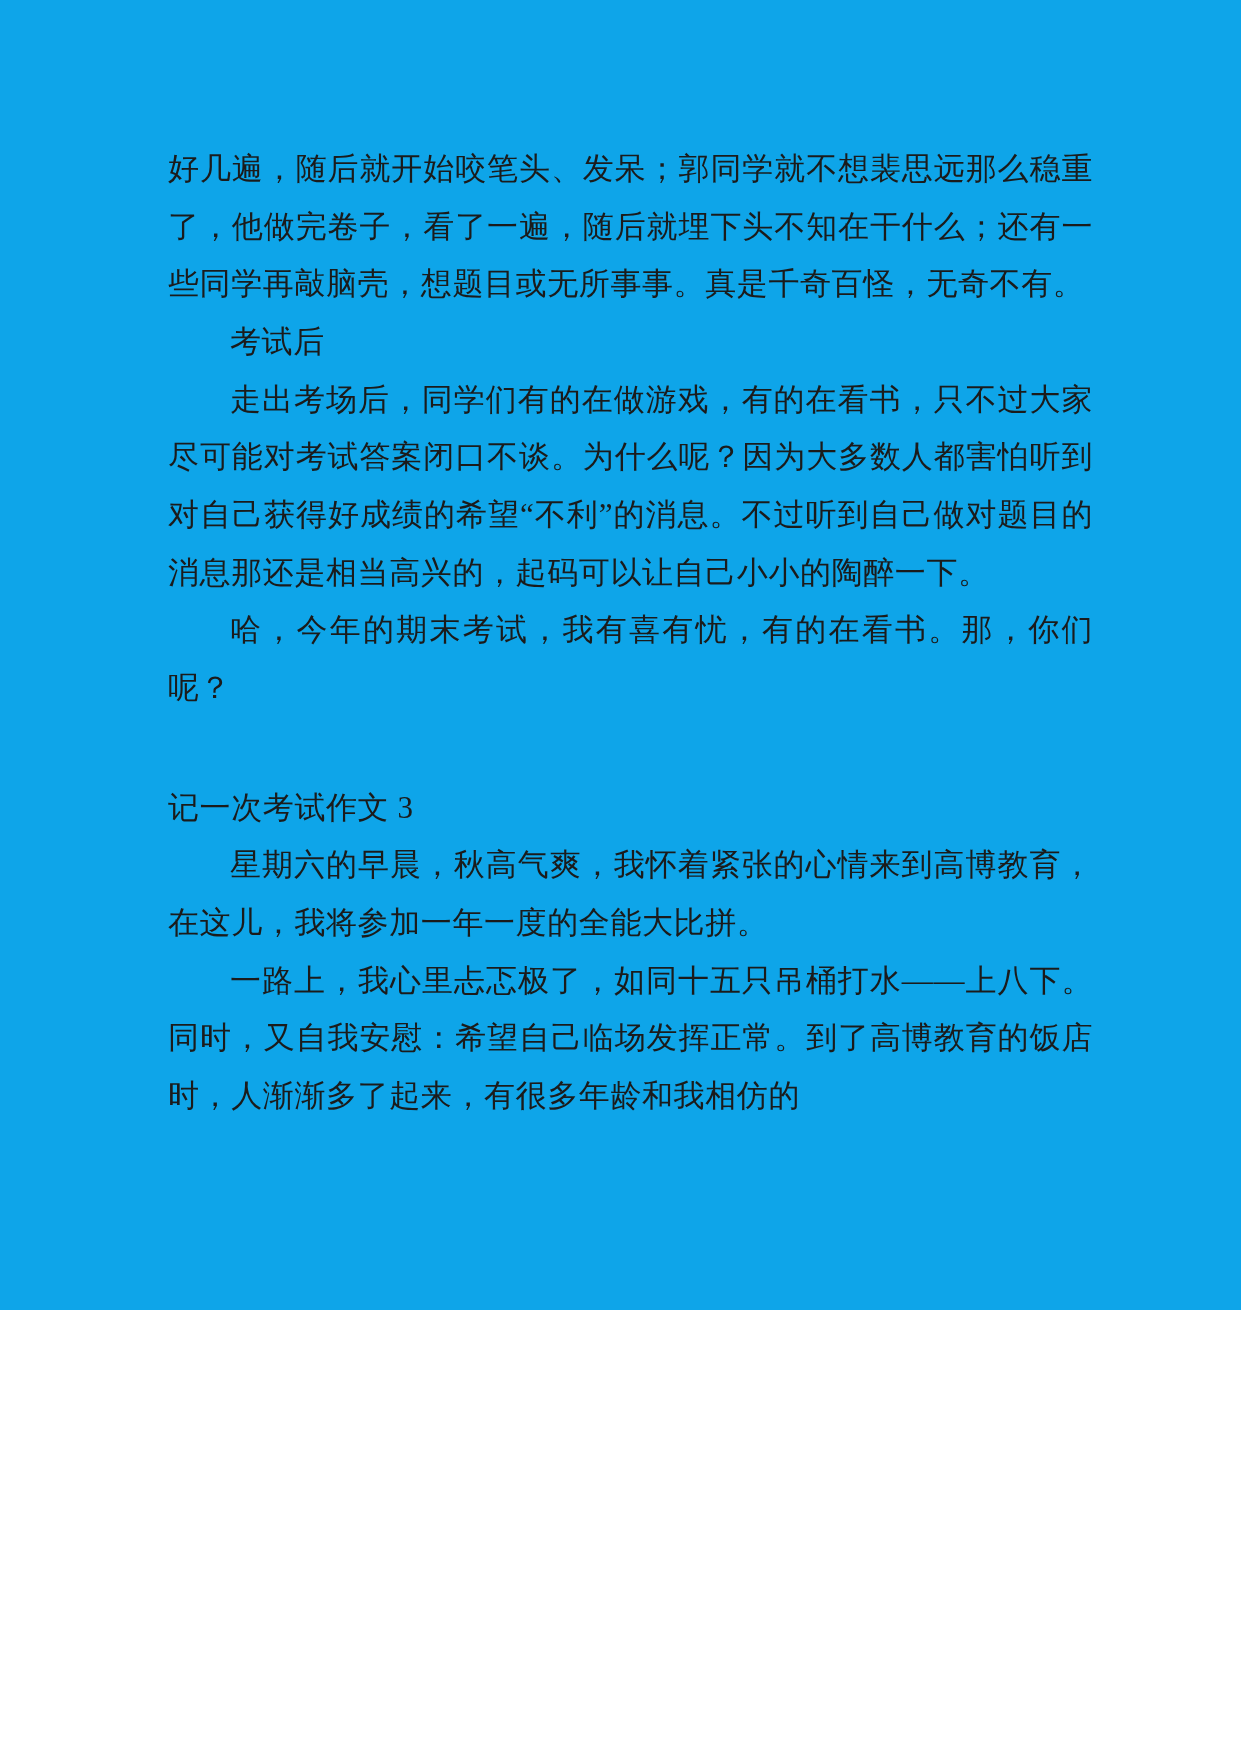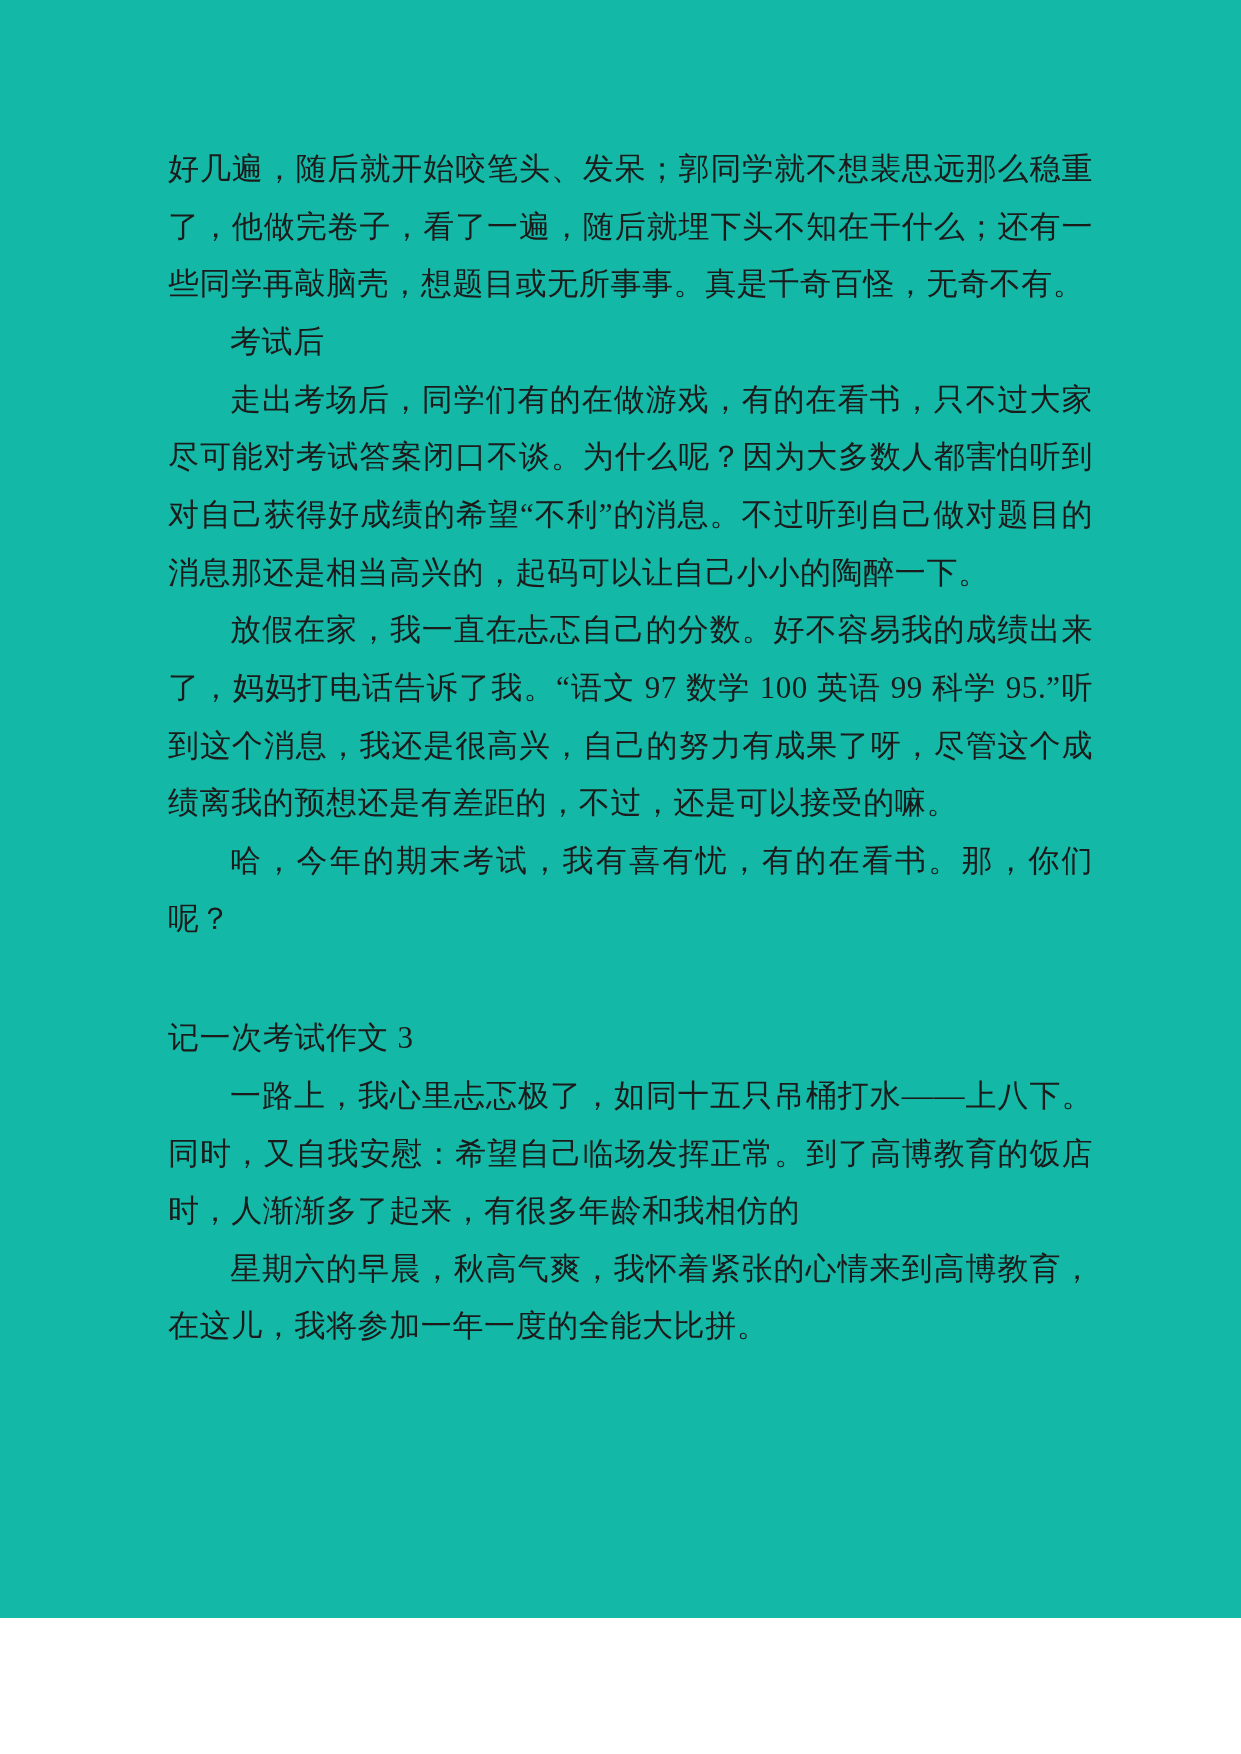--- a/index.html
+++ b/index.html
@@ -3,22 +3,22 @@
 <meta charset="utf-8">
 <style>
   html, body {
     margin: 0;
     padding: 0;
     background: #ffffff;
   }
   .page {
     position: relative;
     width: 1241px;
-    height: 1618px;
-    background: #14b8a6;
+    height: 1310px;
+    background: #0ea5e9;
     box-sizing: border-box;
     padding: 140px 148px 60px 168px;
     font-family: "Liberation Serif", "DejaVu Serif", serif;
     color: #1b1b1b;
     overflow: hidden;
   }
   .doc-body {
     font-size: 31px;
     line-height: 1.86;
     letter-spacing: 0.6px;
@@ -43,26 +43,25 @@
 
 <div class="page">
   <div class="doc-body">
 
     <p class="para-noindent">好几遍，随后就开始咬笔头、发呆；郭同学就不想裴思远那么稳重了，他做完卷子，看了一遍，随后就埋下头不知在干什么；还有一些同学再敲脑壳，想题目或无所事事。真是千奇百怪，无奇不有。</p>
 
     <p class="para">考试后</p>
 
     <p class="para">走出考场后，同学们有的在做游戏，有的在看书，只不过大家尽可能对考试答案闭口不谈。为什么呢？因为大多数人都害怕听到对自己获得好成绩的希望“不利”的消息。不过听到自己做对题目的消息那还是相当高兴的，起码可以让自己小小的陶醉一下。</p>
 
-    <p class="para">放假在家，我一直在忐忑自己的分数。好不容易我的成绩出来了，妈妈打电话告诉了我。“语文 97 数学 100 英语 99 科学 95.”听到这个消息，我还是很高兴，自己的努力有成果了呀，尽管这个成绩离我的预想还是有差距的，不过，还是可以接受的嘛。</p>
 
     <p class="para">哈，今年的期末考试，我有喜有忧，有的在看书。那，你们呢？</p>
 
     <div class="gap-large"></div>
 
     <p class="para-noindent">记一次考试作文 3</p>
 
+    <p class="para">星期六的早晨，秋高气爽，我怀着紧张的心情来到高博教育，在这儿，我将参加一年一度的全能大比拼。</p>
+
     <p class="para">一路上，我心里忐忑极了，如同十五只吊桶打水——上八下。同时，又自我安慰：希望自己临场发挥正常。到了高博教育的饭店时，人渐渐多了起来，有很多年龄和我相仿的</p>
-
-    <p class="para">星期六的早晨，秋高气爽，我怀着紧张的心情来到高博教育，在这儿，我将参加一年一度的全能大比拼。</p>
 
   </div>
 </div>
 
 </body></html>

